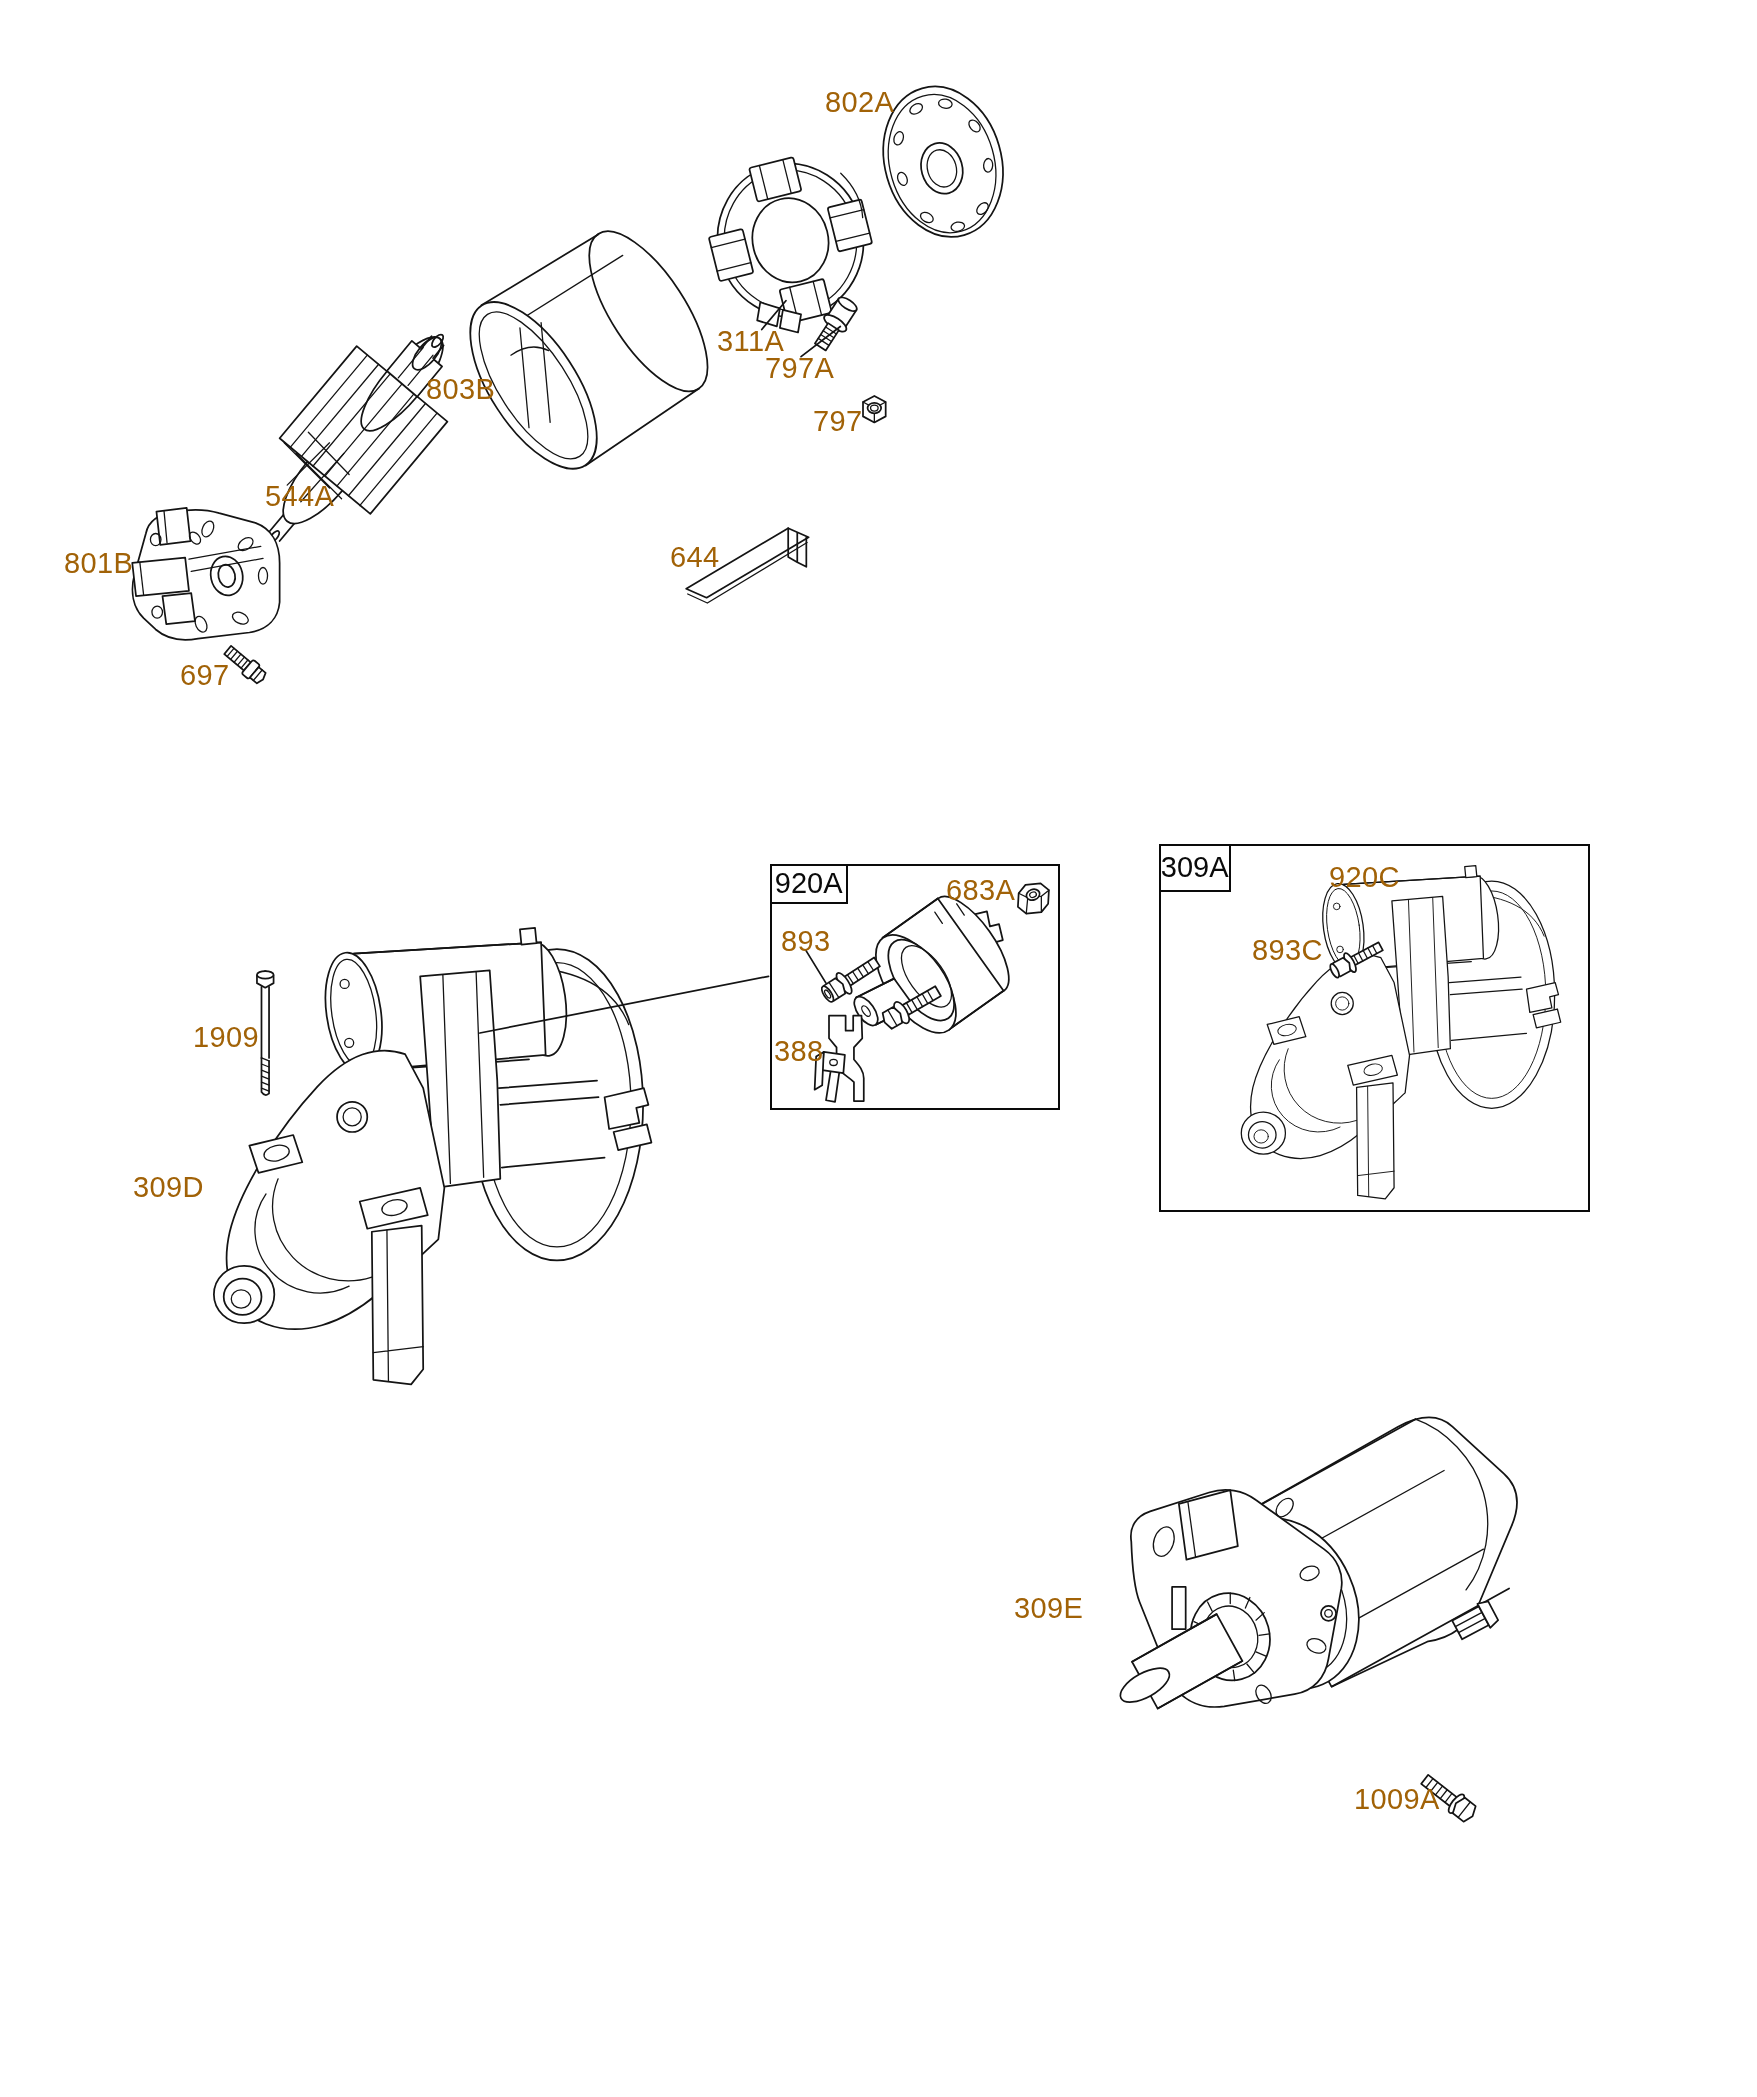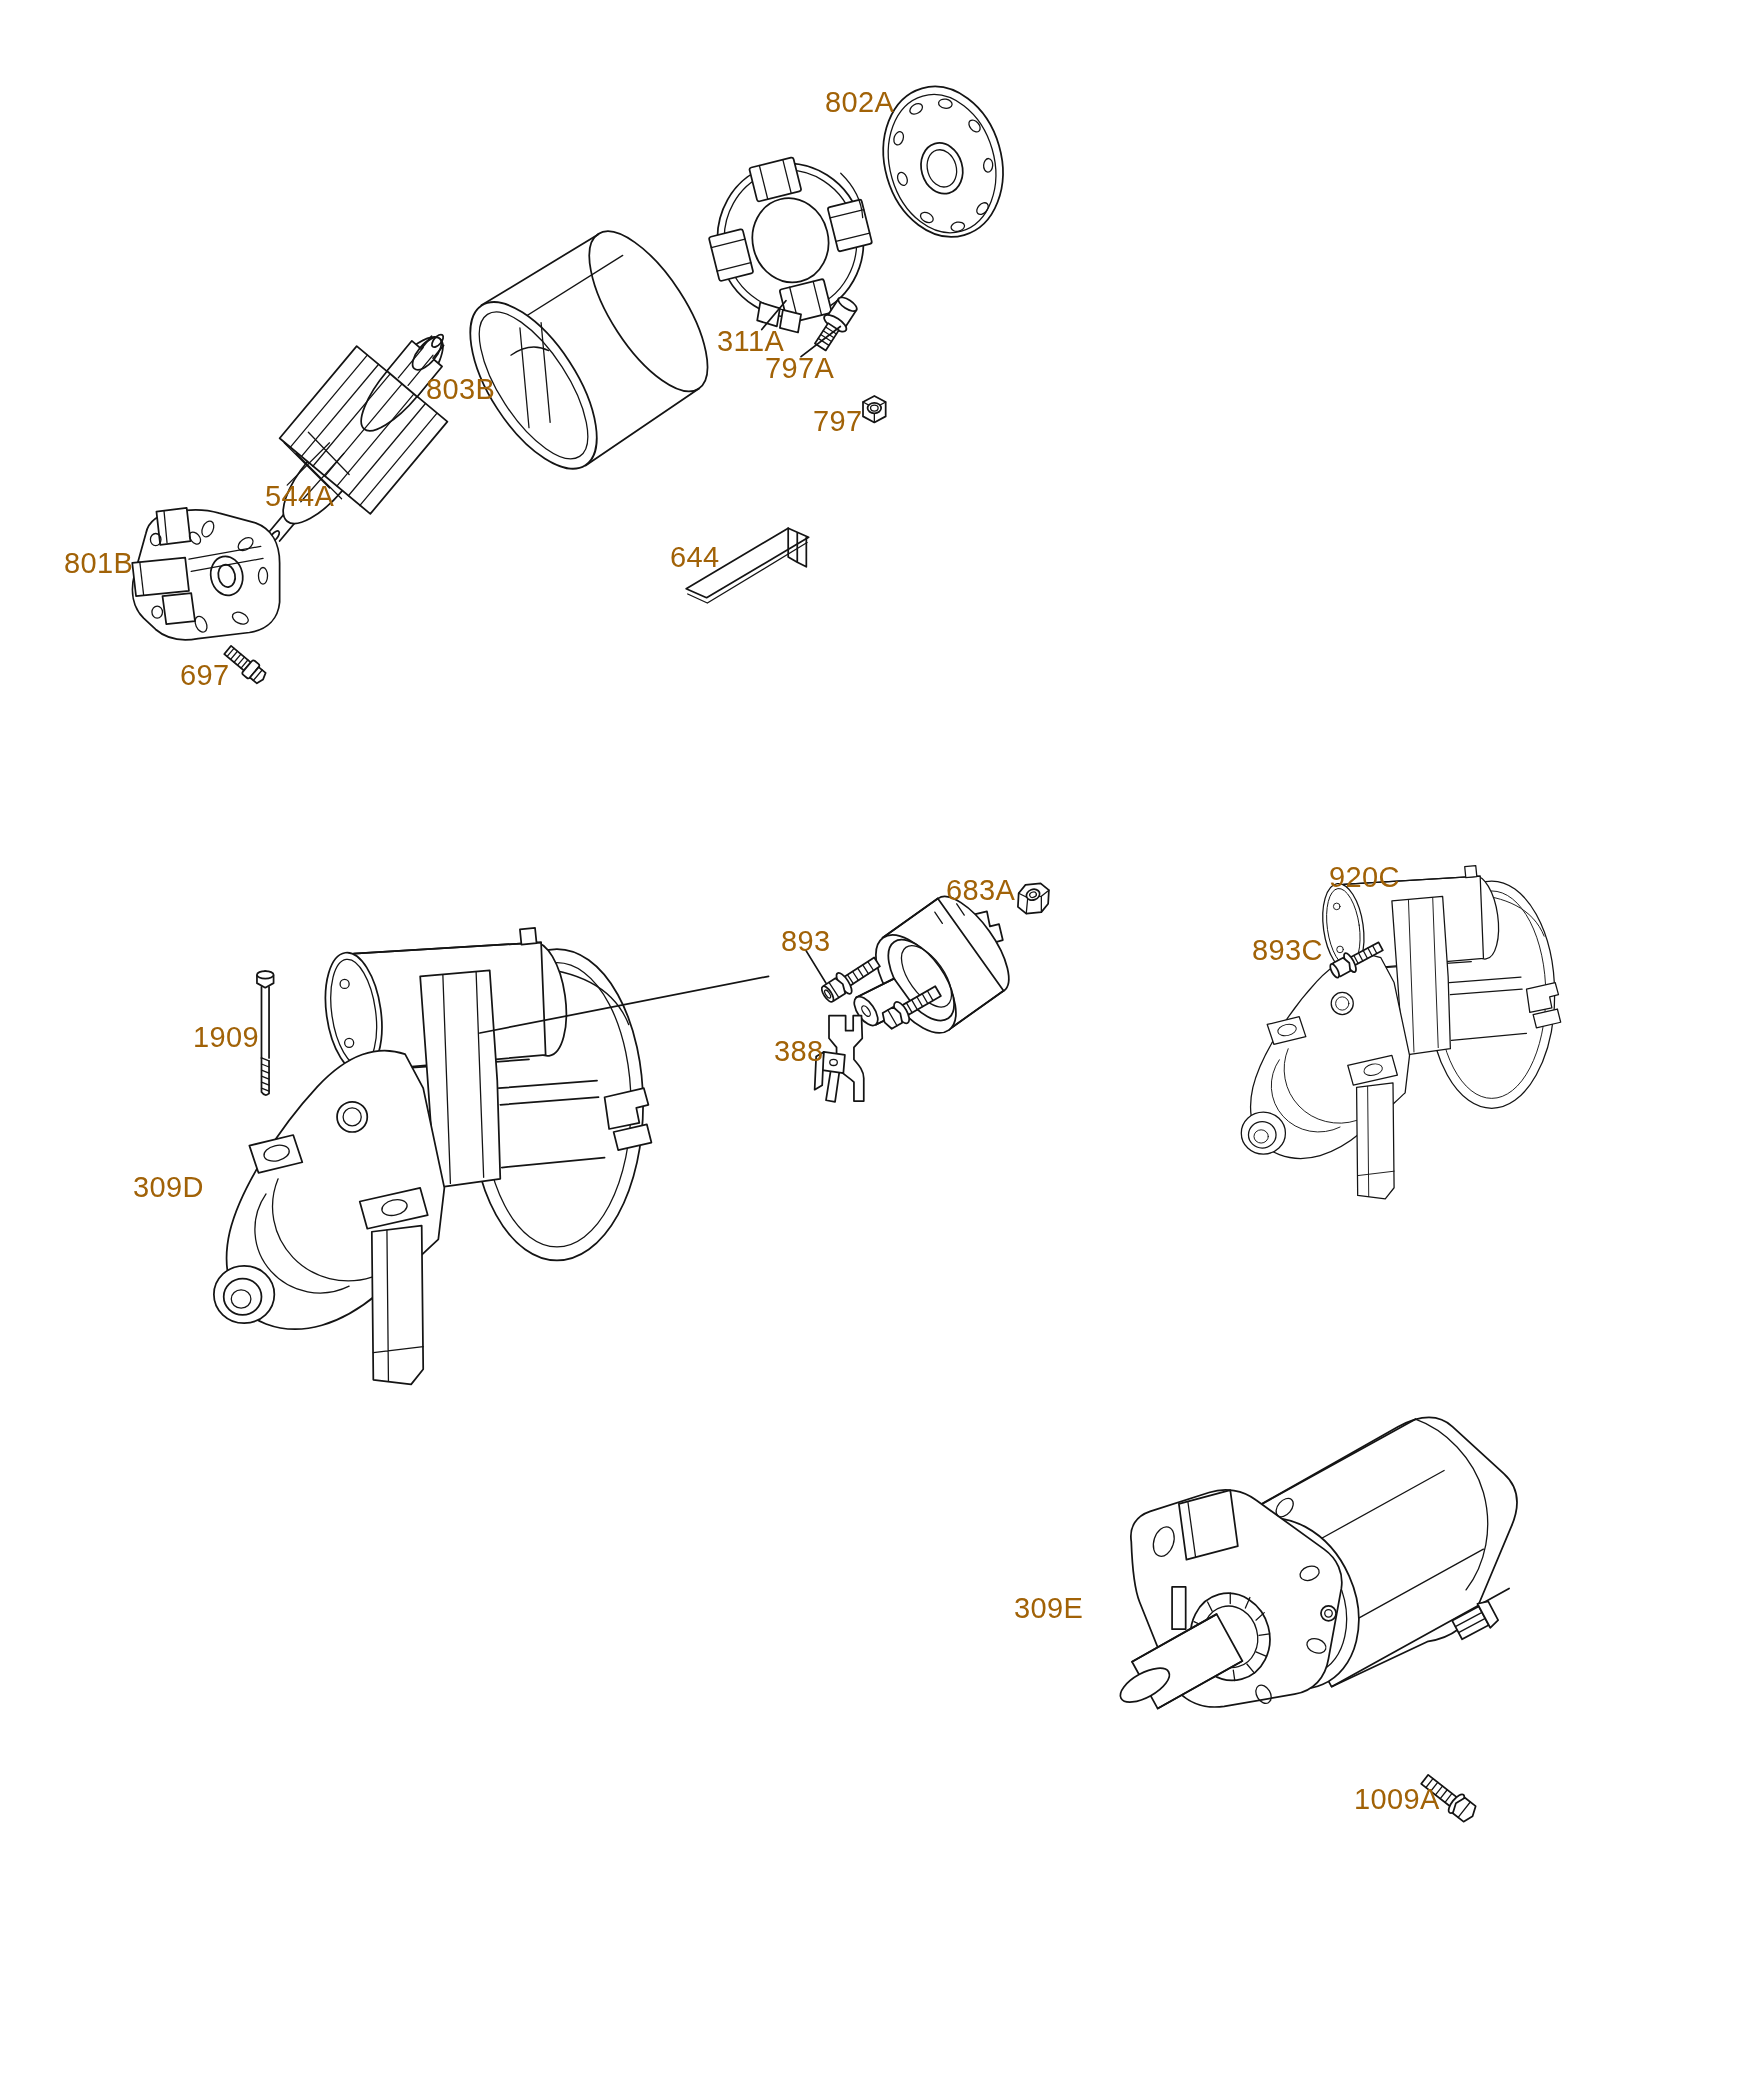--- a/index.html
+++ b/index.html
@@ -313,21 +313,27 @@
       <rect class="f" x="1875" y="2378" width="50" height="15"></rect>
       <path class="thin" d="M1883,2378 L1883,2393 M1891,2378 L1891,2393 M1899,2378 L1899,2393 M1907,2378 L1907,2393 M1915,2378 L1915,2393"></path>
       <ellipse class="f" cx="1928" cy="2385" rx="6" ry="15"></ellipse>
       <path class="f" d="M1932,2372 L1950,2372 L1955,2385 L1950,2398 L1932,2398 L1927,2385 Z"></path>
       <path class="thin" d="M1941,2372 L1941,2398"></path>
     </g>
 
   </svg>
 
 
-
+  <div class="pbox" style="left:770px;top:864px;width:286px;height:242px;">
+    <div class="tag" style="width:74px;height:36px;">920A</div>
+  </div>
+
+  <div class="pbox" style="left:1159px;top:844px;width:427px;height:364px;">
+    <div class="tag" style="width:68px;height:44px;">309A</div>
+  </div>
 
   <div class="callout" style="left:825px;top:88px;">802A</div>
   <div class="callout" style="left:717px;top:327px;">311A</div>
   <div class="callout" style="left:765px;top:354px;">797A</div>
   <div class="callout" style="left:813px;top:407px;">797</div>
   <div class="callout" style="left:426px;top:375px;">803B</div>
   <div class="callout" style="left:265px;top:482px;">544A</div>
   <div class="callout" style="left:64px;top:549px;">801B</div>
   <div class="callout" style="left:180px;top:661px;">697</div>
   <div class="callout" style="left:670px;top:543px;">644</div>

